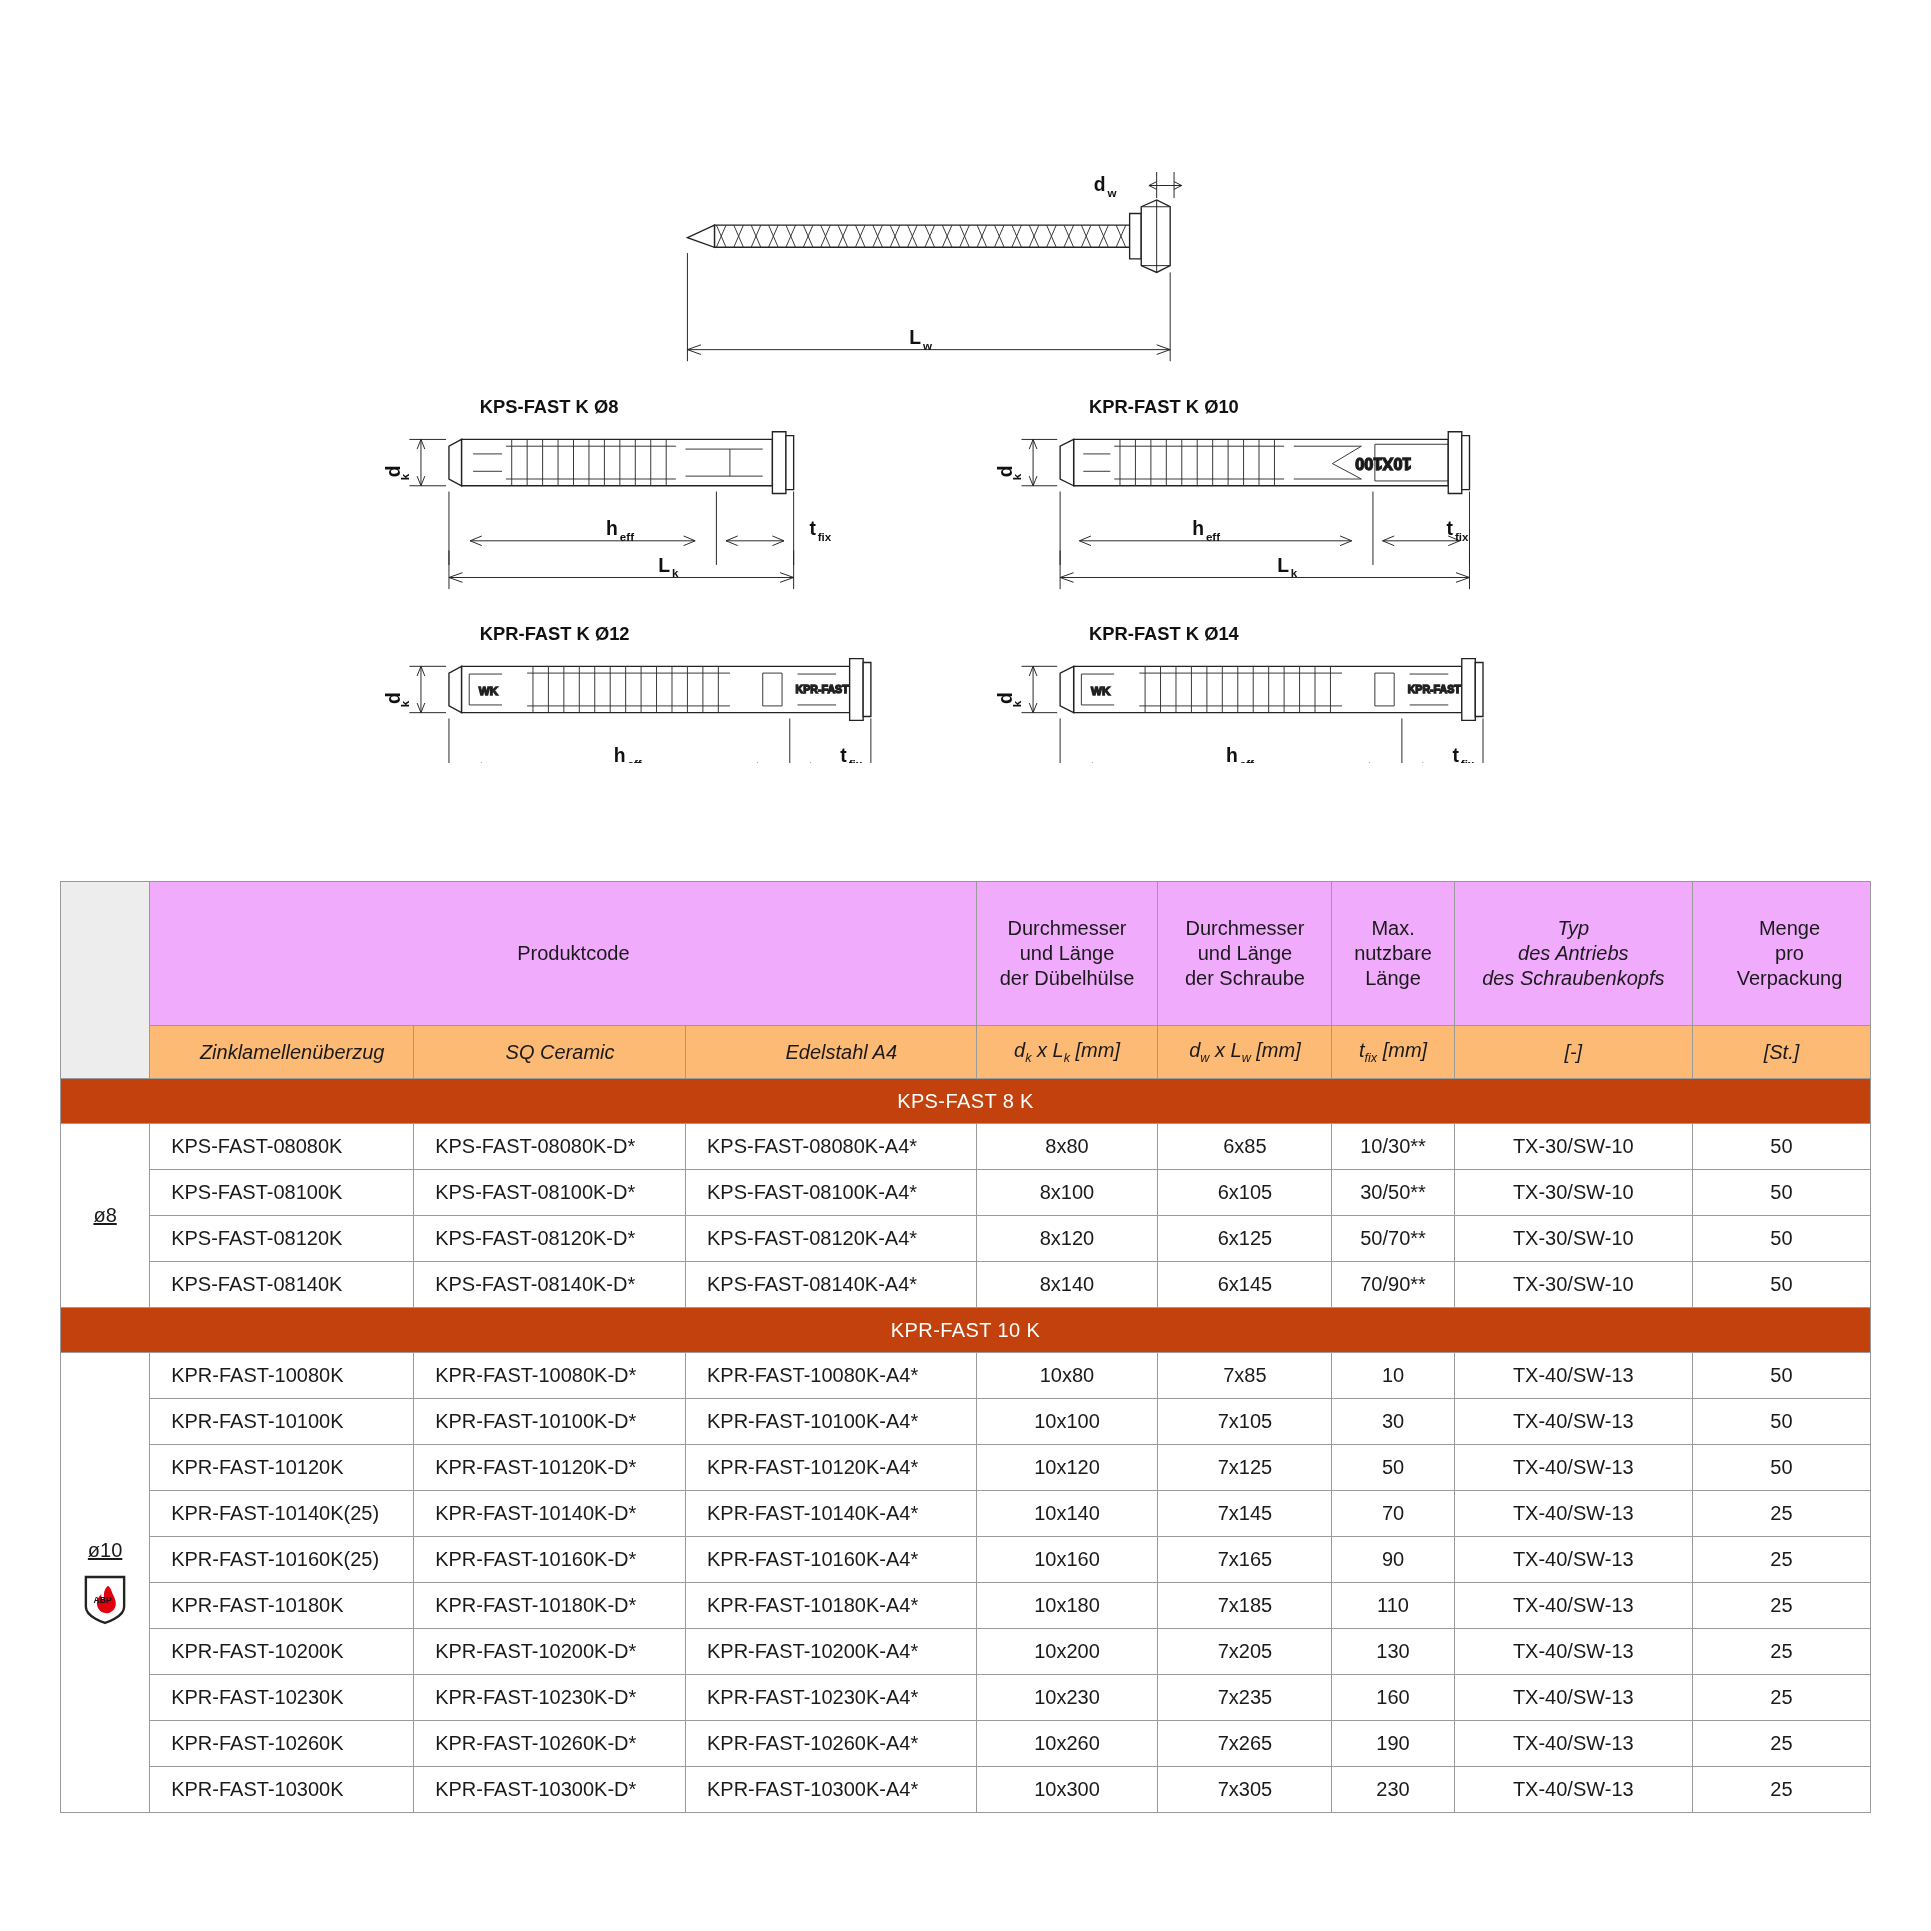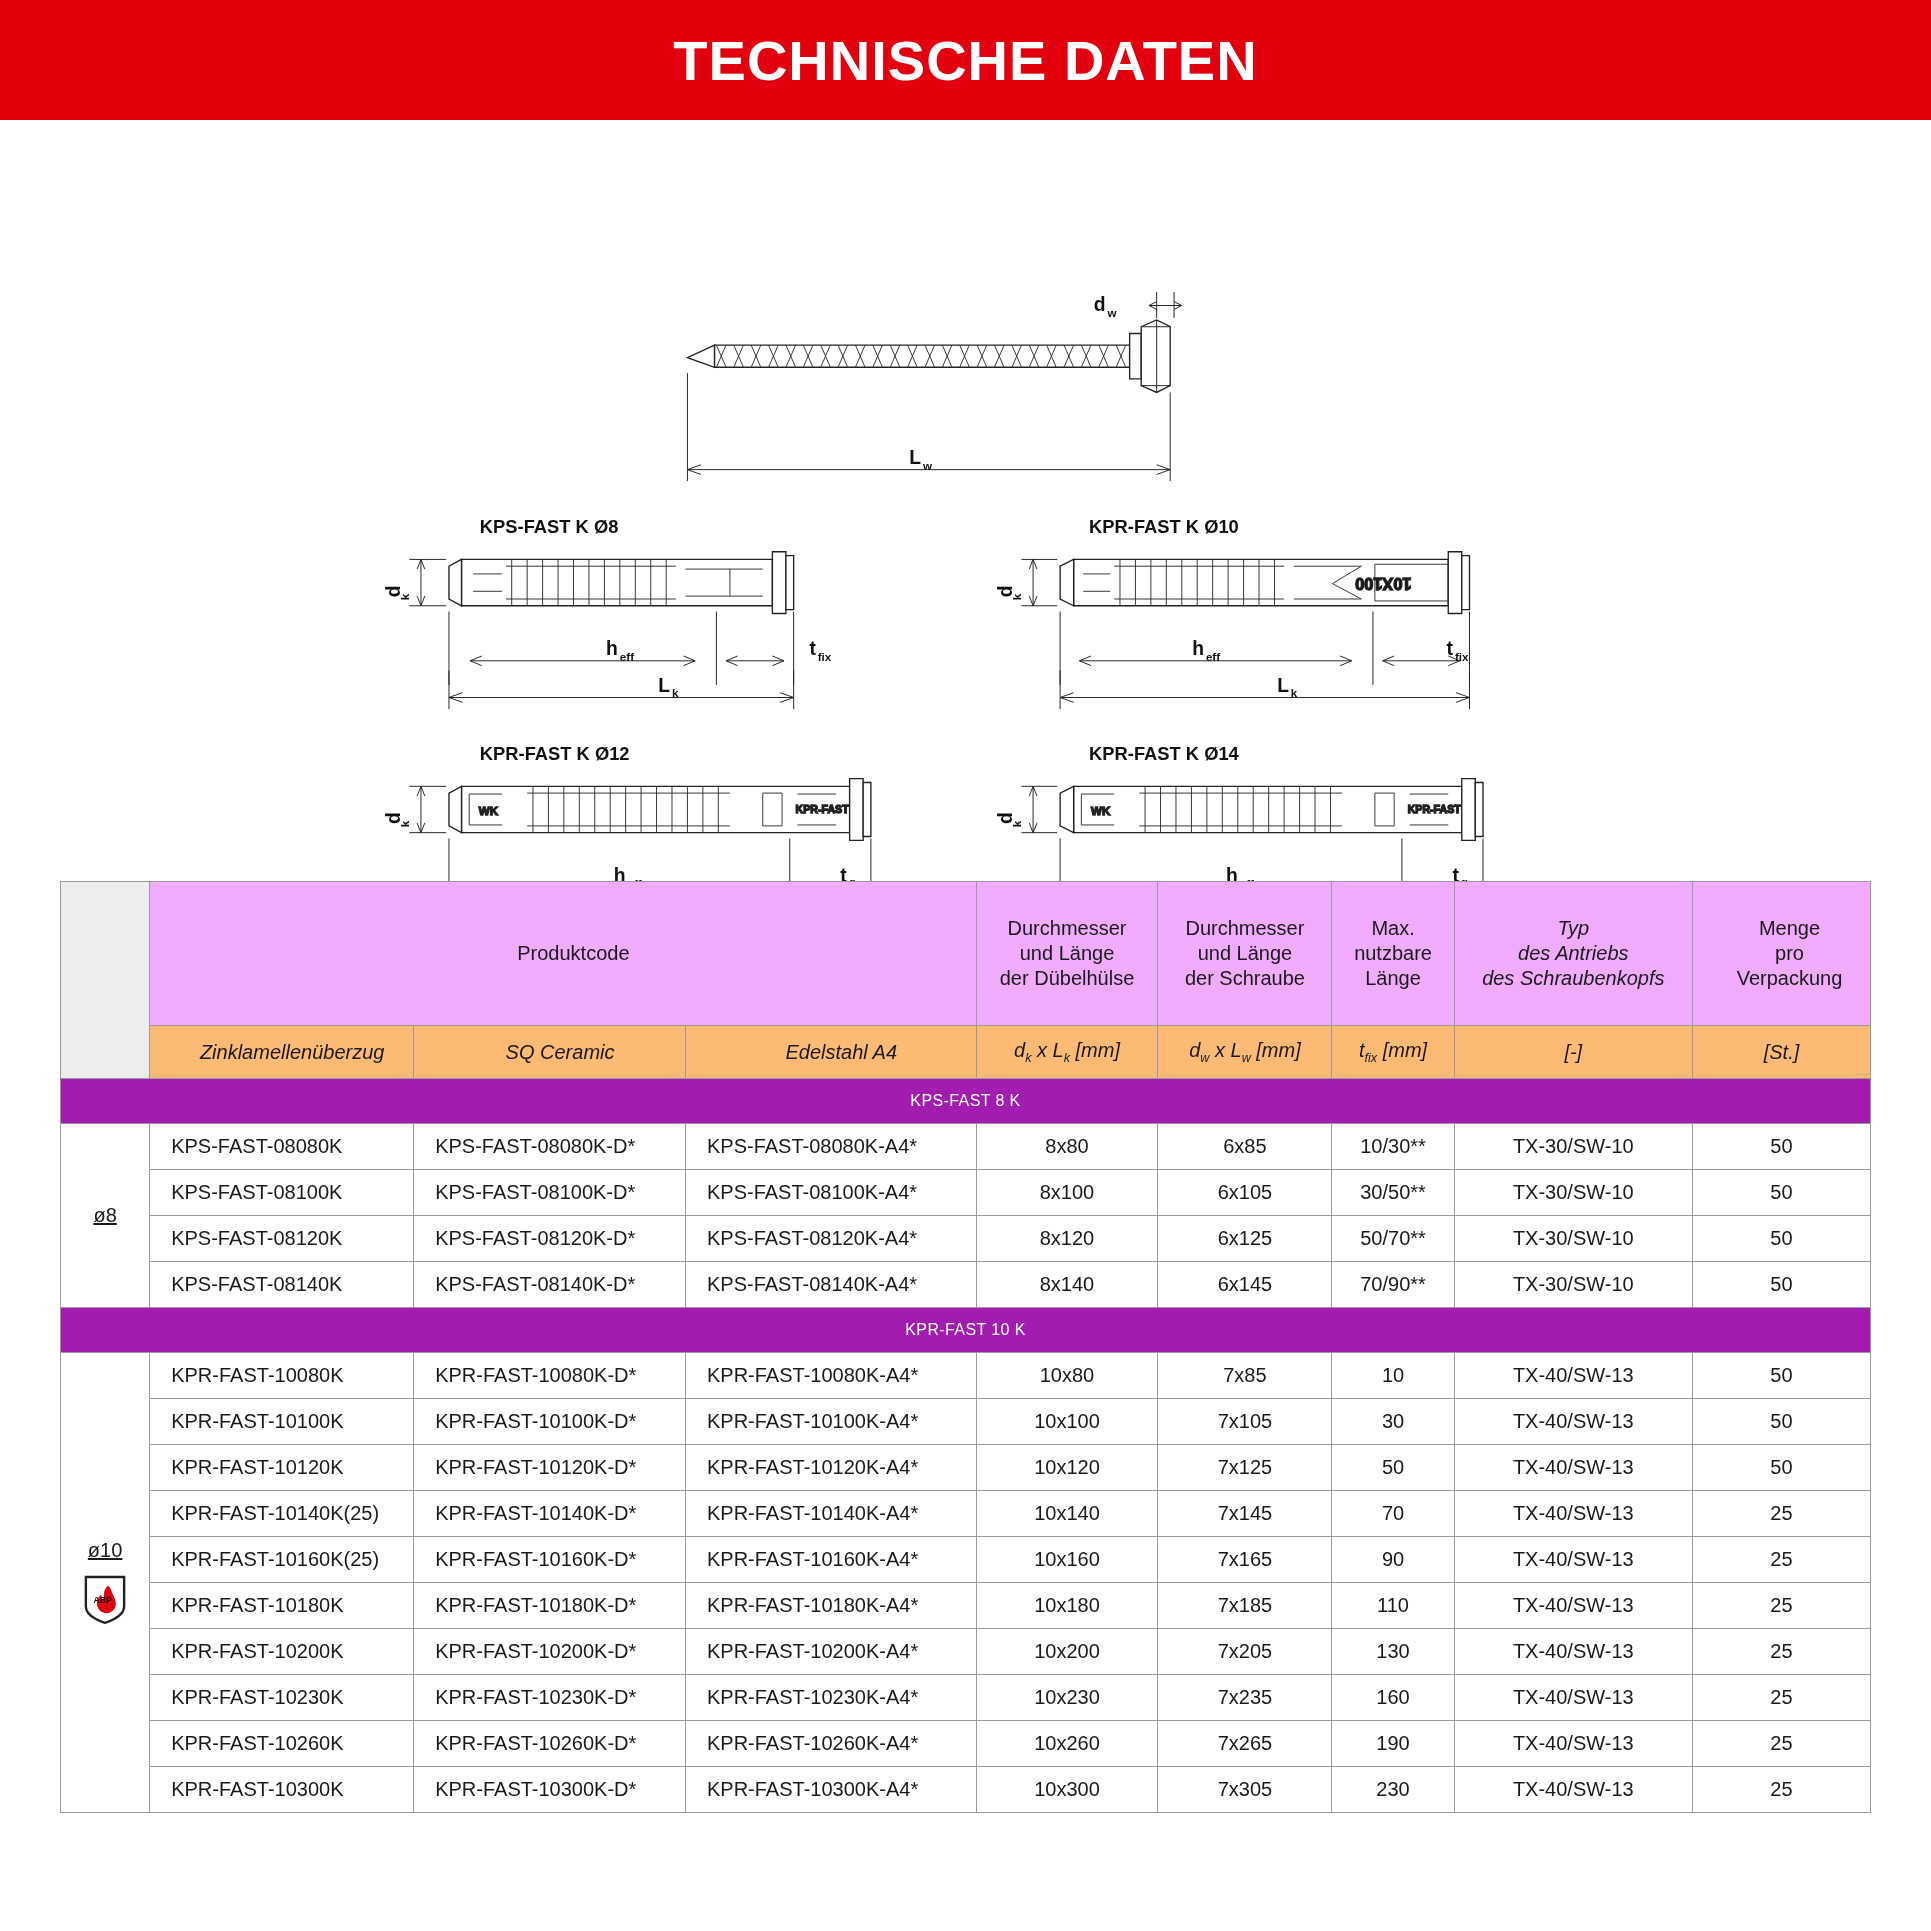--- a/index.html
+++ b/index.html
@@ -78,24 +78,24 @@
   .hdr-left {
     text-align: right;
     padding-left: 21px !important;
     font-size: 21px;
   }
   .cell-left {
     text-align: left !important;
     padding-left: 21px !important;
   }
   .group-row td {
-    background: #a21caf;
+    background: #c2410c;
     color: #ffffff;
     height: 44px;
-    font-size: 16px;
+    font-size: 20px;
     letter-spacing: 0.4px;
   }
   .data-row td {
     height: 45px;
     font-size: 20px;
   }
   .size-cell {
     width: 73px;
     background: #ffffff;
     font-size: 29px;
@@ -113,23 +113,20 @@
     width: 44px;
     height: 52px;
   }
   .sub { font-size: 12.6px; vertical-align: sub; }
 </style>
 </head>
 <body>
 
 <div class="page">
 
-  <div class="banner">
-    <div class="banner-title">TECHNISCHE DATEN</div>
-  </div>
 
   <div class="drawings">
     <svg width="1931" height="763" viewBox="0 0 2000 790">
       <g stroke="#222" fill="none" stroke-width="1.4">
 
         <path d="M740 233 L1170 233 L1170 256 L740 256 Z" fill="#fff"></path>
 
         <path d="M740 233 L712 246 L740 256 Z" fill="#fff"></path>
 
         <g stroke="#333" stroke-width="1">

